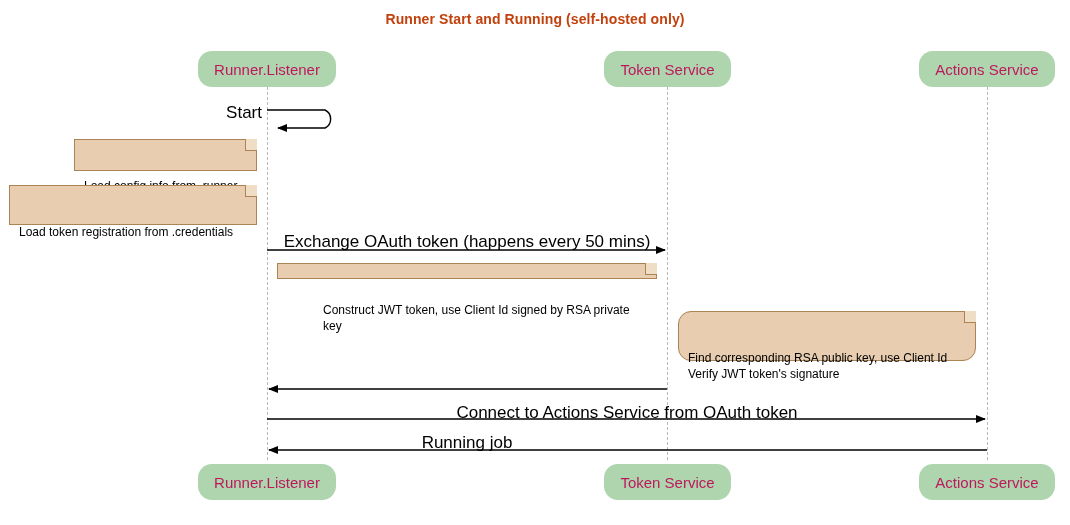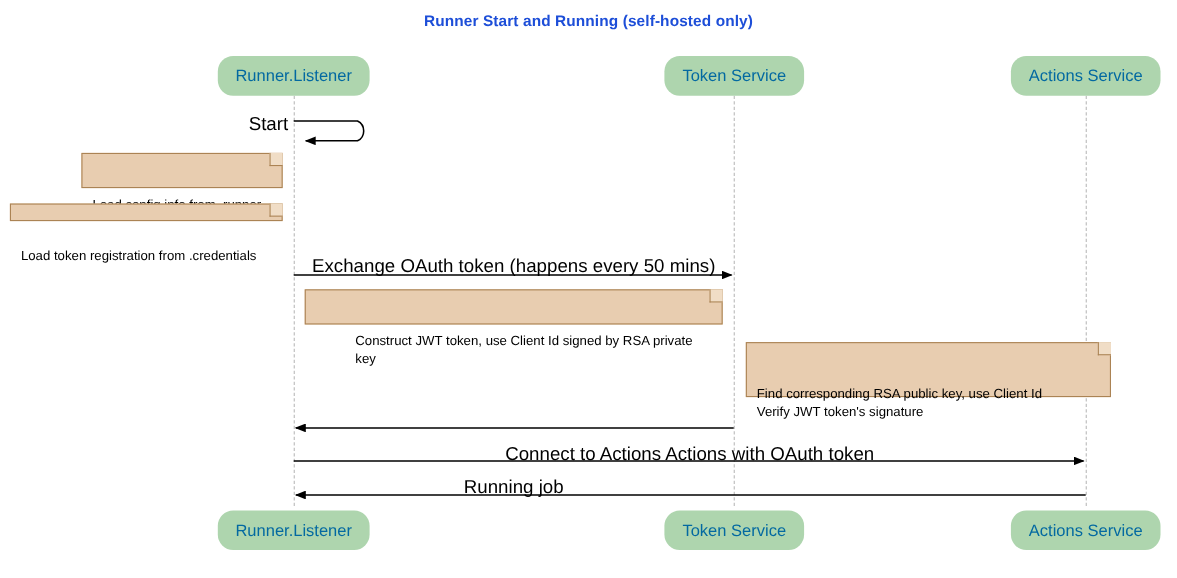--- a/index.html
+++ b/index.html
@@ -12,30 +12,30 @@
   }
   #canvas{position:absolute;left:0;top:0;width:1070px;height:525px;}
 
   .title{
     position:absolute;
     width:100%;
     text-align:center;
     top:11px;
     font-size:14px;
     font-weight:bold;
-    color:#1d4ed8;
+    color:#c2410c;
     letter-spacing:0.1px;
   }
 
   
   .participant{
     position:absolute;
     background:#aed5ae;
     border-radius:14px;
-    color:#0369a1;
+    color:#be185d;
     font-size:15px;
     display:flex;
     align-items:center;
     justify-content:center;
     box-sizing:border-box;
     height:36px;
     white-space:nowrap;
   }
 
   
@@ -137,38 +137,38 @@
     <g>
       <line x1="987" y1="450" x2="269" y2="450" stroke="#000000" stroke-width="1.4" marker-end="url(#ahL)"></line>
     </g>
   </svg>
 
   <div class="msg-label" style="left:180px;top:103px;width:82px;text-align:right;">Start</div>
 
   <div class="msg-label" style="left:267px;top:232px;width:400px;">Exchange OAuth token (happens every 50 mins)</div>
 
 
-  <div class="msg-label" style="left:267px;top:403px;width:720px;">Connect to Actions Actions with OAuth token</div>
+  <div class="msg-label" style="left:267px;top:403px;width:720px;">Connect to Actions Service from OAuth token</div>
 
   <div class="msg-label" style="left:267px;top:433px;width:400px;">Running job</div>
 
   <div class="note" style="left:74px;top:139px;width:183px;height:32px;">
     <span class="fold"></span>
     <span>Load config info from .runner</span>
   </div>
 
-  <div class="note" style="left:9px;top:185px;width:248px;height:16px;">
+  <div class="note" style="left:9px;top:185px;width:248px;height:40px;">
     <span class="fold"></span>
     <span>Load token registration from .credentials</span>
   </div>
 
-  <div class="note" style="left:277px;top:263px;width:380px;height:32px;padding-left:45px;">
+  <div class="note" style="left:277px;top:263px;width:380px;height:16px;padding-left:45px;">
     <span class="fold"></span>
     <span>Construct JWT token, use Client Id signed by RSA private key</span>
   </div>
 
-  <div class="note" style="left:678px;top:311px;width:332px;height:50px;">
+  <div class="note" style="left:678px;top:311px;width:298px;height:50px;border-radius:13px;">
     <span class="fold"></span>
     <span>Find corresponding RSA public key, use Client Id
 Verify JWT token's signature</span>
   </div>
 
 </div>
 
 </body></html>

